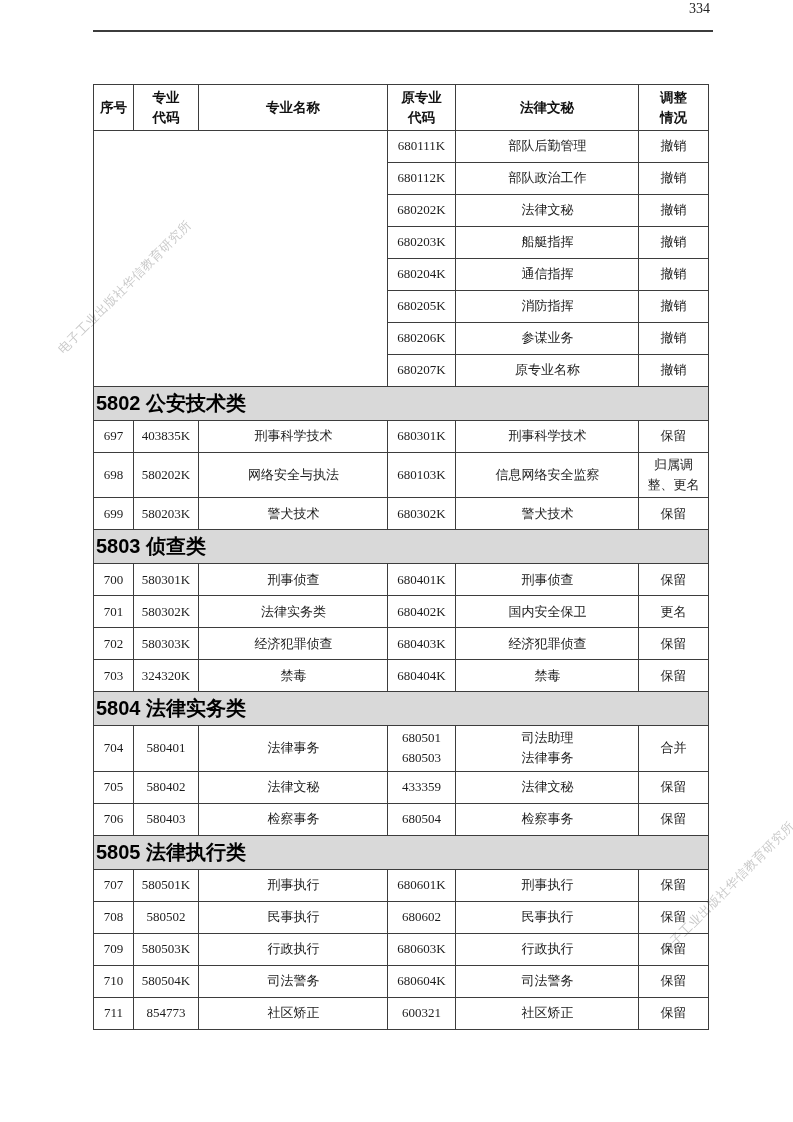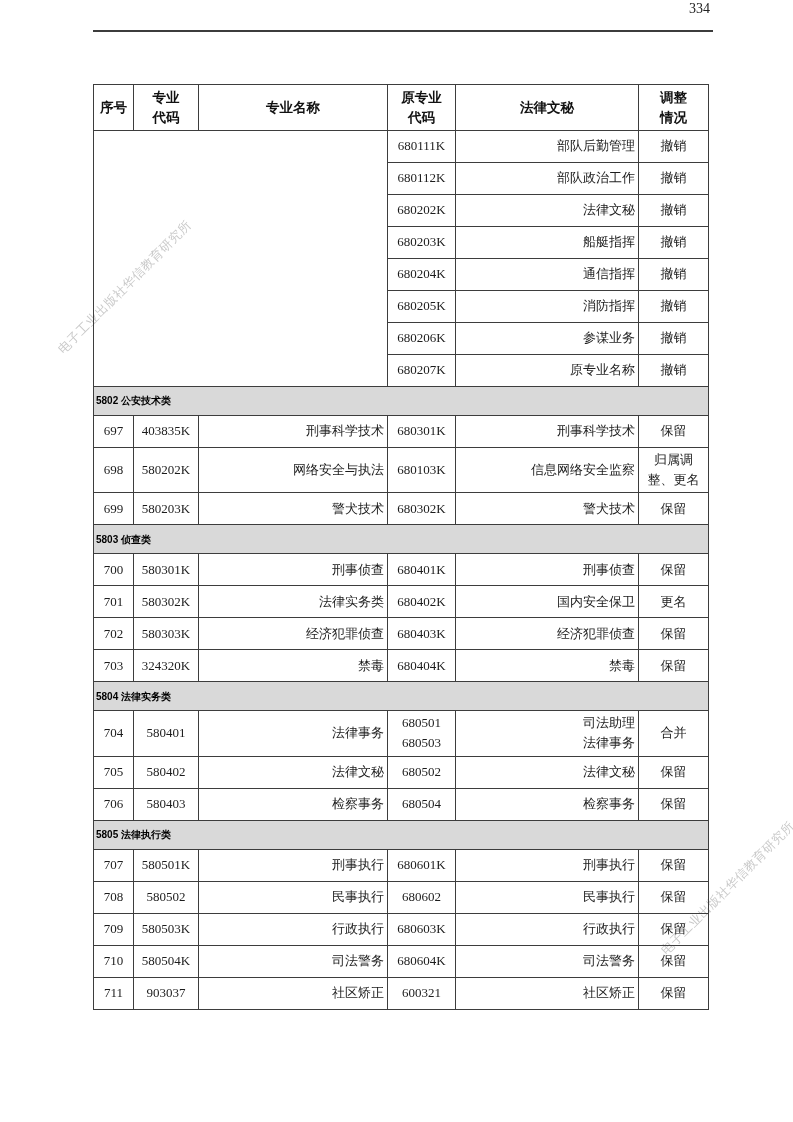--- a/index.html
+++ b/index.html
@@ -41,25 +41,25 @@
     font-weight:bold;font-size:13.5px;text-align:center;
     white-space:pre-line;line-height:1.45;height:43px;
     padding:1px 2px;vertical-align:middle;color:#111;
   }
   td{
     font-size:13px;padding:2px 3px;vertical-align:middle;
     line-height:1.55;white-space:pre-line;
   }
   tr.data-row{height:32px;margin-top:15px;}
   td.num,td.code,td.status{text-align:center;}
-  td.name{text-align:right;padding-left:4px;}
+  td.name{text-align:center;padding-left:4px;}
   tr.section-row td{
     background:#d9d9d9;
     font-family:"Liberation Sans","DejaVu Sans",sans-serif;
-    font-weight:bold;font-size:10px;color:#000;
+    font-weight:bold;font-size:20px;color:#000;
     height:26px;text-align:left;padding:1px 2px;
     white-space:nowrap;
   }
   td.merged-empty{background:transparent;}
 </style>
 </head>
 <body>
 
 <div class="page-number">334</div>
 <div class="top-rule"></div>
@@ -204,21 +204,21 @@
         <td class="code">680501
 680503</td>
         <td class="name">司法助理
 法律事务</td>
         <td class="status">合并</td>
       </tr>
       <tr class="data-row">
         <td class="num">705</td>
         <td class="code">580402</td>
         <td class="name">法律文秘</td>
-        <td class="code">680502</td>
+        <td class="code">433359</td>
         <td class="name">法律文秘</td>
         <td class="status">保留</td>
       </tr>
       <tr class="data-row">
         <td class="num">706</td>
         <td class="code">580403</td>
         <td class="name">检察事务</td>
         <td class="code">680504</td>
         <td class="name">检察事务</td>
         <td class="status">保留</td>
@@ -253,20 +253,20 @@
       <tr class="data-row">
         <td class="num">710</td>
         <td class="code">580504K</td>
         <td class="name">司法警务</td>
         <td class="code">680604K</td>
         <td class="name">司法警务</td>
         <td class="status">保留</td>
       </tr>
       <tr class="data-row">
         <td class="num">711</td>
-        <td class="code">903037</td>
+        <td class="code">854773</td>
         <td class="name">社区矫正</td>
         <td class="code">600321</td>
         <td class="name">社区矫正</td>
         <td class="status">保留</td>
       </tr>
     </tbody>
 </table>
 
 </body></html>

